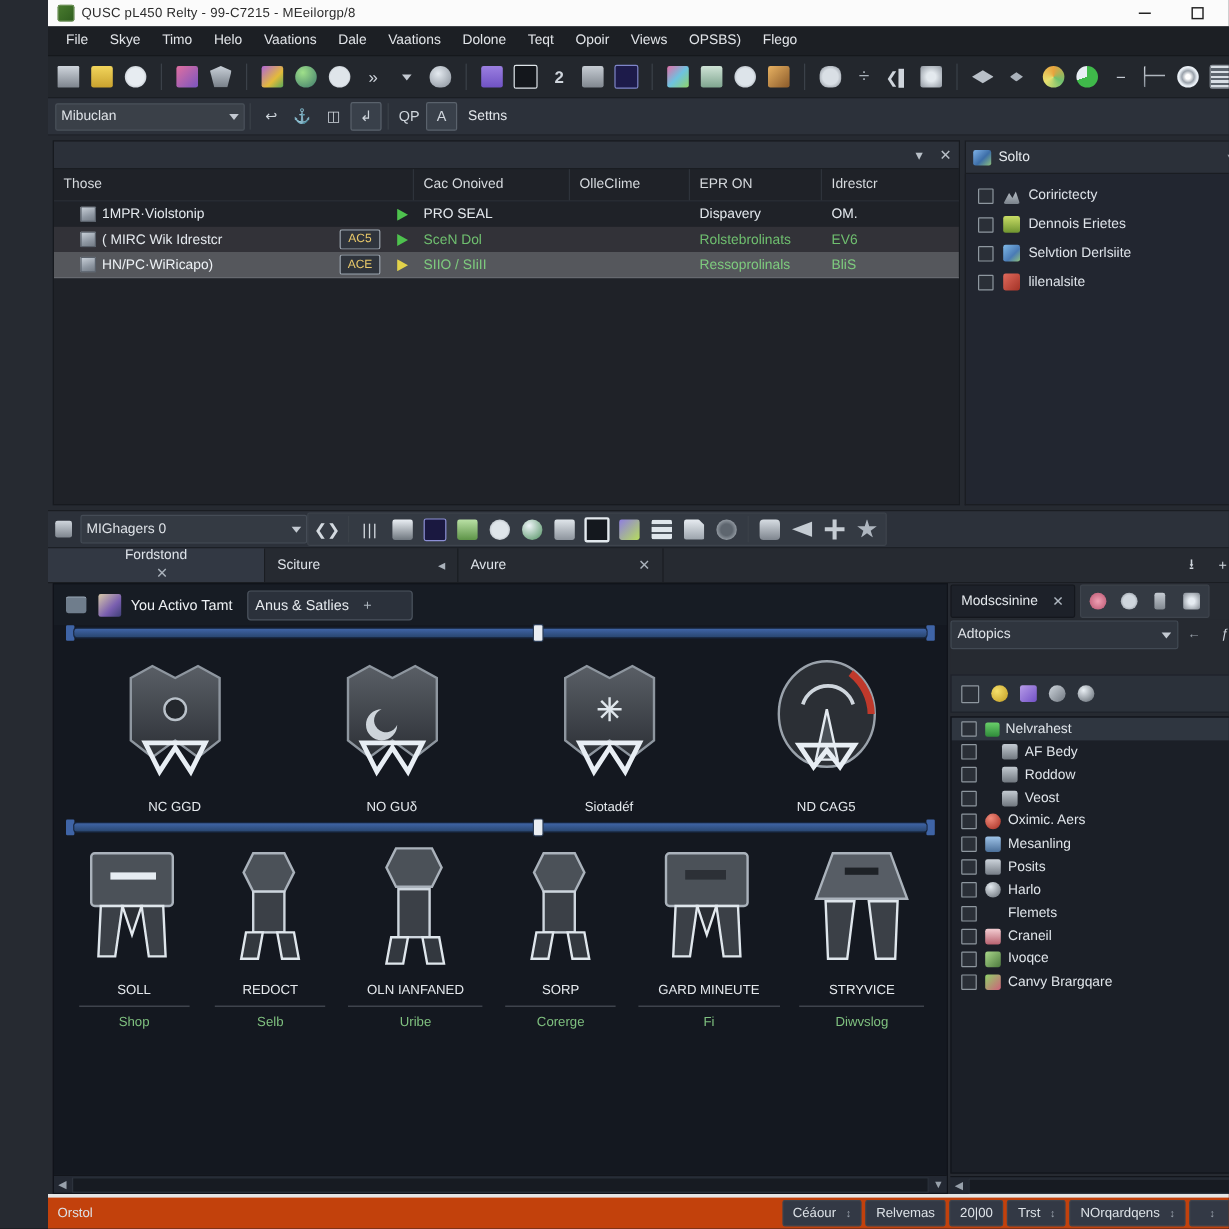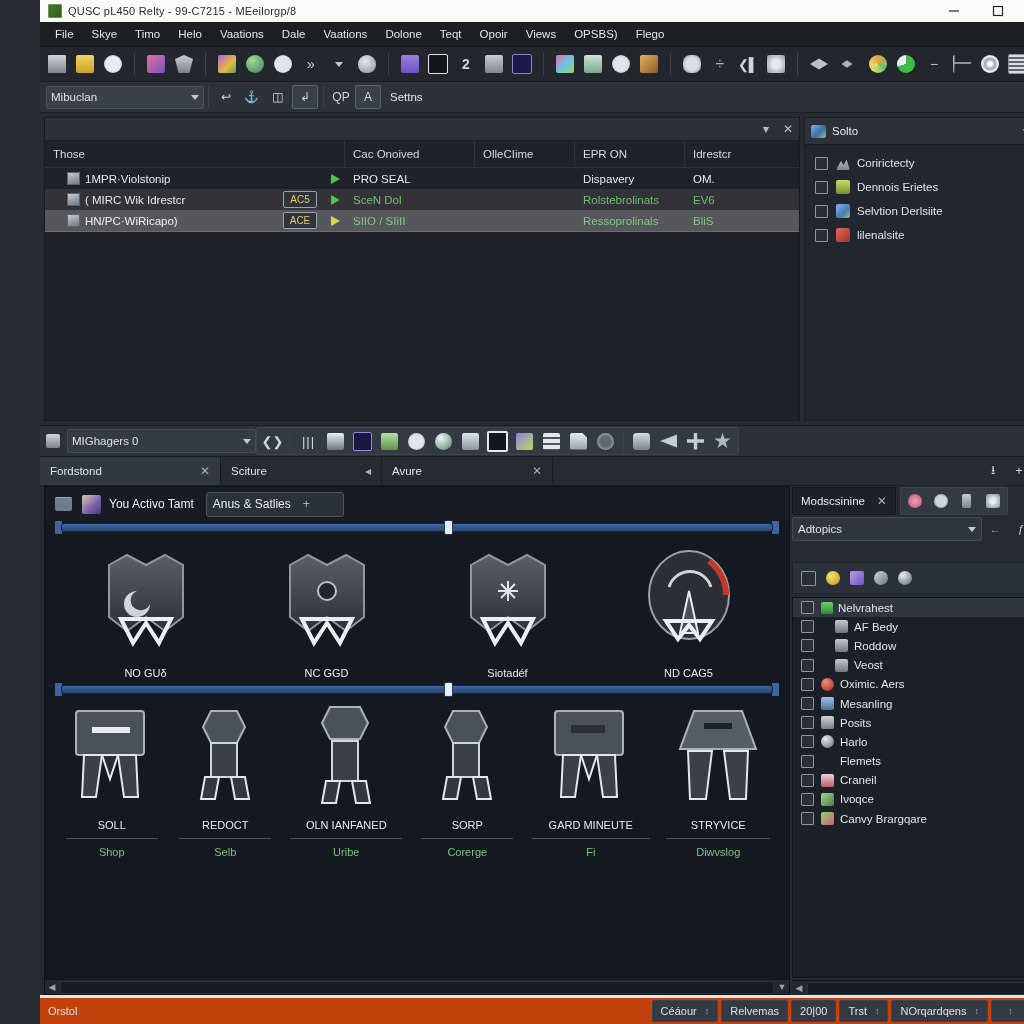--- a/index.html
+++ b/index.html
@@ -96,21 +96,21 @@
                  border-radius:2px;padding:0 2px;}
   .mi{width:27px;height:24px;display:flex;align-items:center;justify-content:center;flex:none;}
   .mi .g{width:17px;height:17px;border-radius:2px;}
   .midbar .rightpart{margin-left:auto;display:flex;align-items:center;}
 
   
   .tabstrip{height:28px;background:#262a31;display:flex;align-items:stretch;flex:none;
             border-bottom:1px solid #1a1d22;}
   .tab{display:flex;align-items:center;padding:0 10px;font-size:11.5px;color:#dfe4ea;
        border-right:1px solid #1a1d22;min-width:120px;}
-  .tab.active{background:#2f3views;}
+  .tab.active{background:#2f3views;flex-direction:column;}
   .tab.active{background:#323843;}
   .tab .lbl{flex:1;white-space:nowrap;overflow:hidden;}
   .tab .x{margin-left:10px;color:#aab2bb;font-size:12px;}
   .tabstrip .tright{margin-left:auto;display:flex;align-items:center;padding-right:6px;}
 
   
   .mainsplit{flex:1;display:flex;min-height:0;}
   .canvas{flex:1;min-width:0;background:#141820;display:flex;flex-direction:column;
           border:1px solid #10131a;margin:0 1px 0 4px;}
   .crumb{height:34px;display:flex;align-items:center;padding-left:10px;flex:none;background:#171c24;}
@@ -559,39 +559,39 @@
         <div class="hcap"></div>
         <div class="hbar">
           <div class="hknob" style="left:54%"></div>
         </div>
         <div class="hcap"></div>
       </div>
 
       <div class="galleryrow">
         <div class="gitem">
           <svg width="110" height="112" viewBox="0 0 110 112">
-            <polygon points="18,18 36,8 55,18 74,8 92,18 92,70 74,84 55,70 36,84 18,70" fill="url(#g1)" stroke="#8e969f" stroke-width="2"></polygon>
-            <polygon points="30,72 42,96 55,76 68,96 80,72" fill="none" stroke="#e8eef4" stroke-width="4"></polygon>
-            <path d="M46,44 a13,13 0 1,0 13,13 a10,10 0 1,1 -13,-13" fill="#e8eef4" opacity=".85"></path>
-          </svg>
-          <div class="gcap">NO GUδ</div>
-        </div>
-        <div class="gitem">
-          <svg width="110" height="112" viewBox="0 0 110 112">
             <defs>
                 <linearGradient id="g1" x1="0" y1="0" x2="0" y2="1">
                   <stop offset="0" stop-color="#5a5f66"></stop>
                   <stop offset="1" stop-color="#2c3036"></stop>
                 </linearGradient>
               </defs>
             <polygon points="18,18 36,8 55,18 74,8 92,18 92,70 74,84 55,70 36,84 18,70" fill="url(#g1)" stroke="#8e969f" stroke-width="2"></polygon>
             <polygon points="30,72 42,96 55,76 68,96 80,72" fill="none" stroke="#e8eef4" stroke-width="4"></polygon>
             <circle cx="55" cy="44" r="9" fill="#23272c" stroke="#b9c1c9" stroke-width="2"></circle>
           </svg>
           <div class="gcap">NC GGD</div>
+        </div>
+        <div class="gitem">
+          <svg width="110" height="112" viewBox="0 0 110 112">
+            <polygon points="18,18 36,8 55,18 74,8 92,18 92,70 74,84 55,70 36,84 18,70" fill="url(#g1)" stroke="#8e969f" stroke-width="2"></polygon>
+            <polygon points="30,72 42,96 55,76 68,96 80,72" fill="none" stroke="#e8eef4" stroke-width="4"></polygon>
+            <path d="M46,44 a13,13 0 1,0 13,13 a10,10 0 1,1 -13,-13" fill="#e8eef4" opacity=".85"></path>
+          </svg>
+          <div class="gcap">NO GUδ</div>
         </div>
         <div class="gitem">
           <svg width="110" height="112" viewBox="0 0 110 112">
             <polygon points="18,18 36,8 55,18 74,8 92,18 92,70 74,84 55,70 36,84 18,70" fill="url(#g1)" stroke="#8e969f" stroke-width="2"></polygon>
             <polygon points="30,72 42,96 55,76 68,96 80,72" fill="none" stroke="#e8eef4" stroke-width="4"></polygon>
             <g stroke="#dfe6ec" stroke-width="2">
                 <line x1="55" y1="34" x2="55" y2="54"></line>
                 <line x1="45" y1="44" x2="65" y2="44"></line>
                 <line x1="48" y1="37" x2="62" y2="51"></line>
                 <line x1="62" y1="37" x2="48" y2="51"></line>

